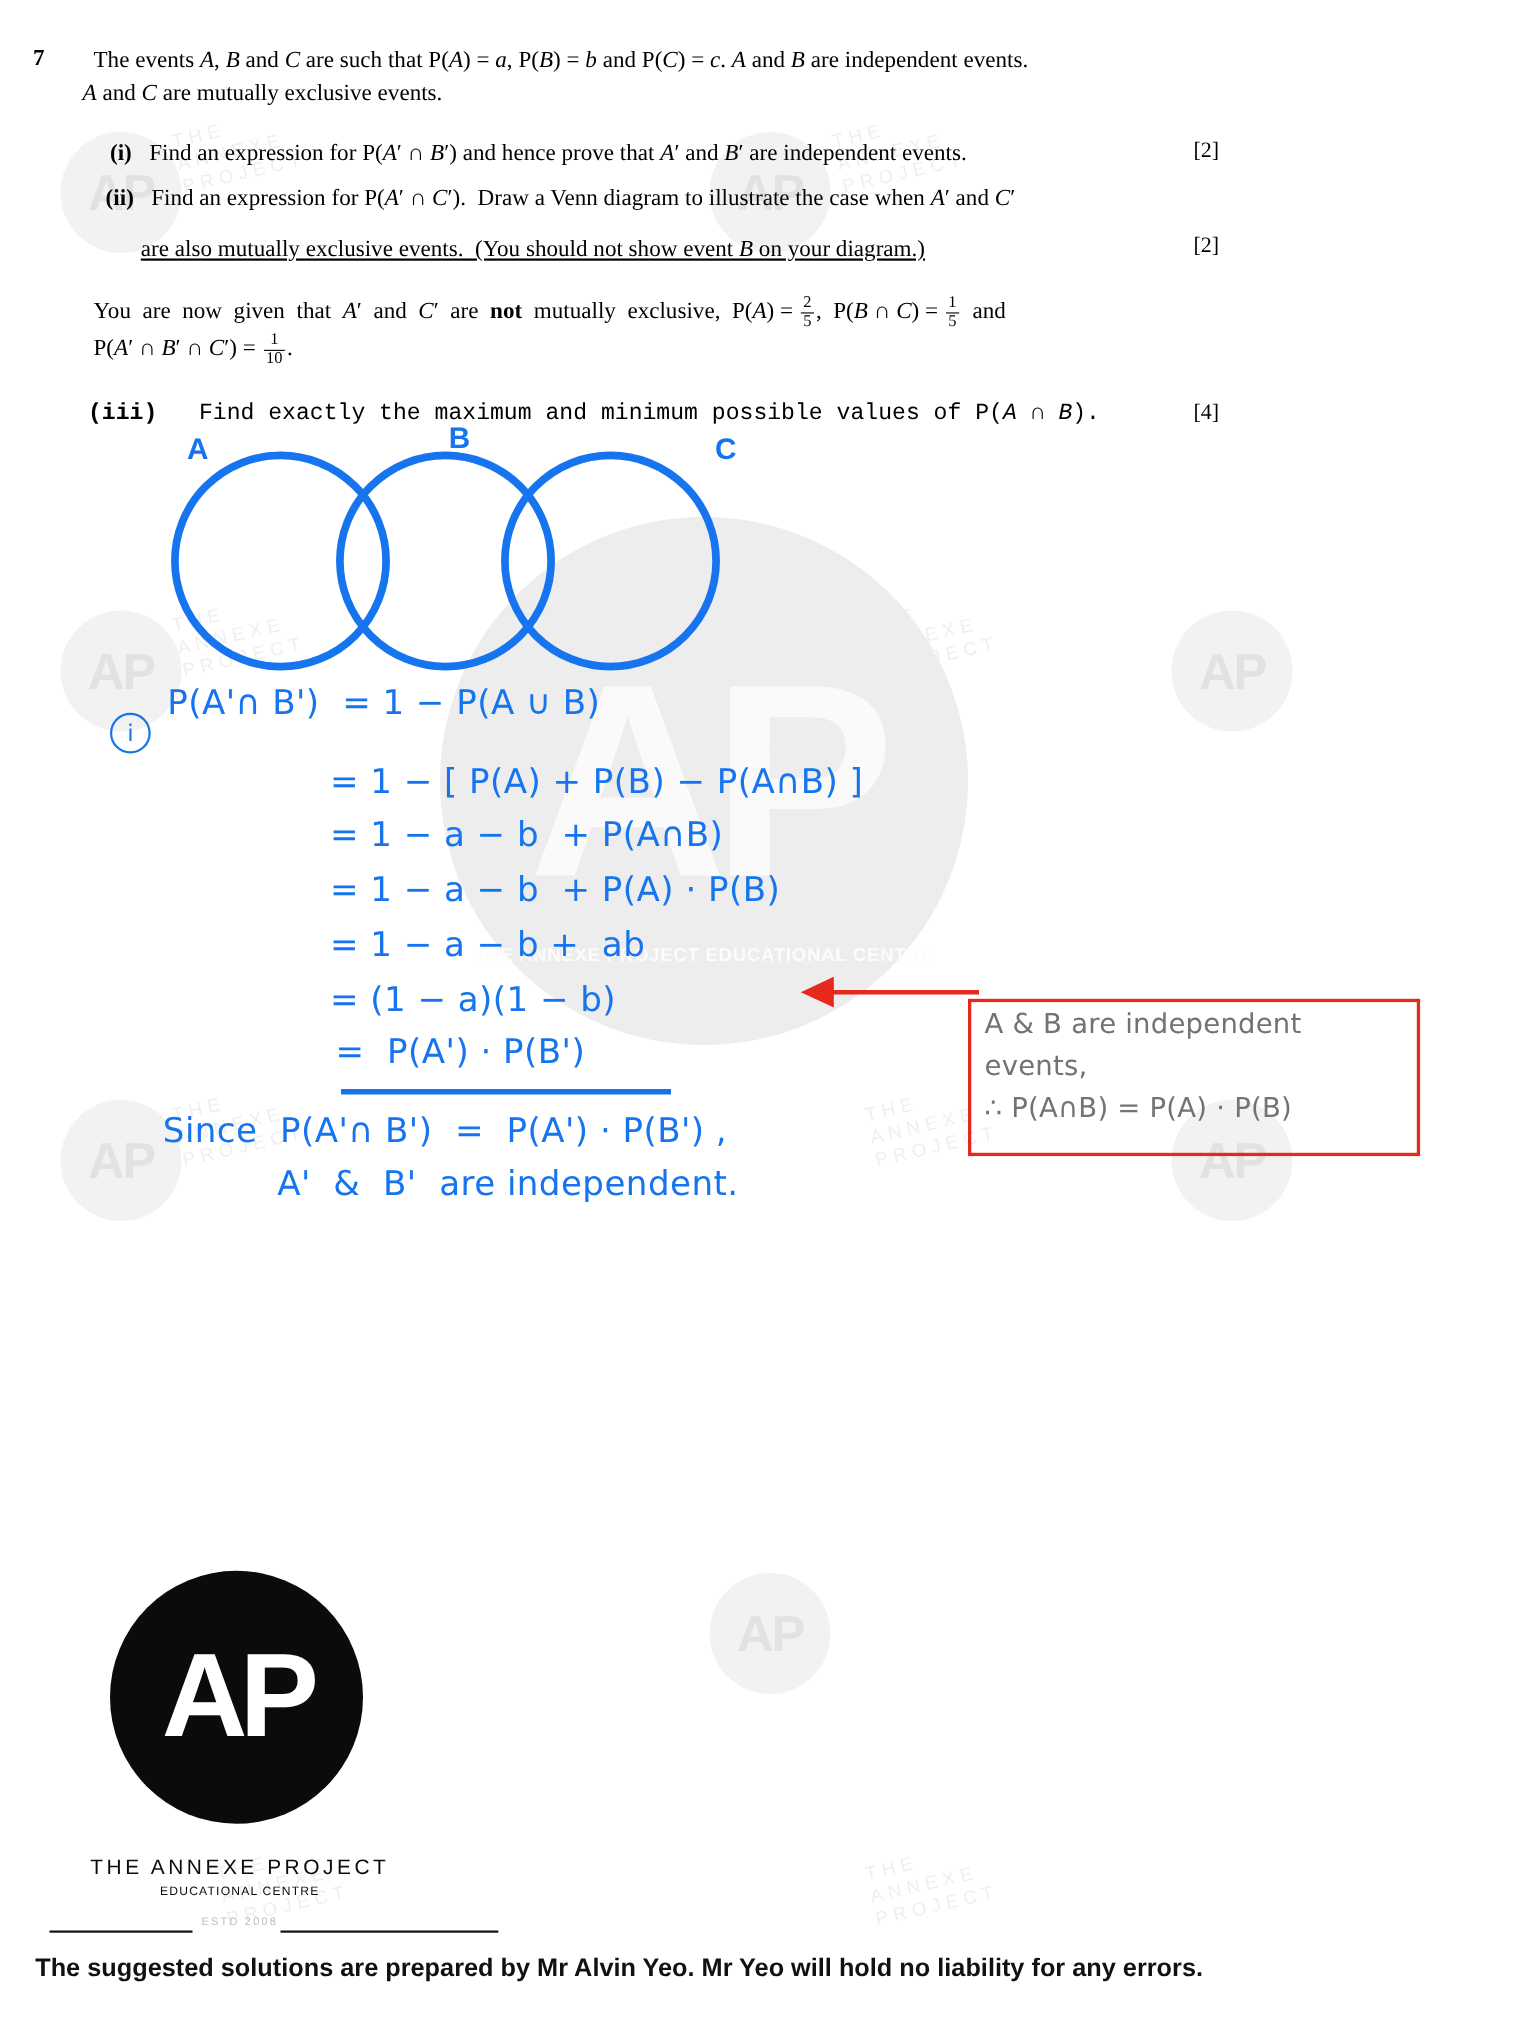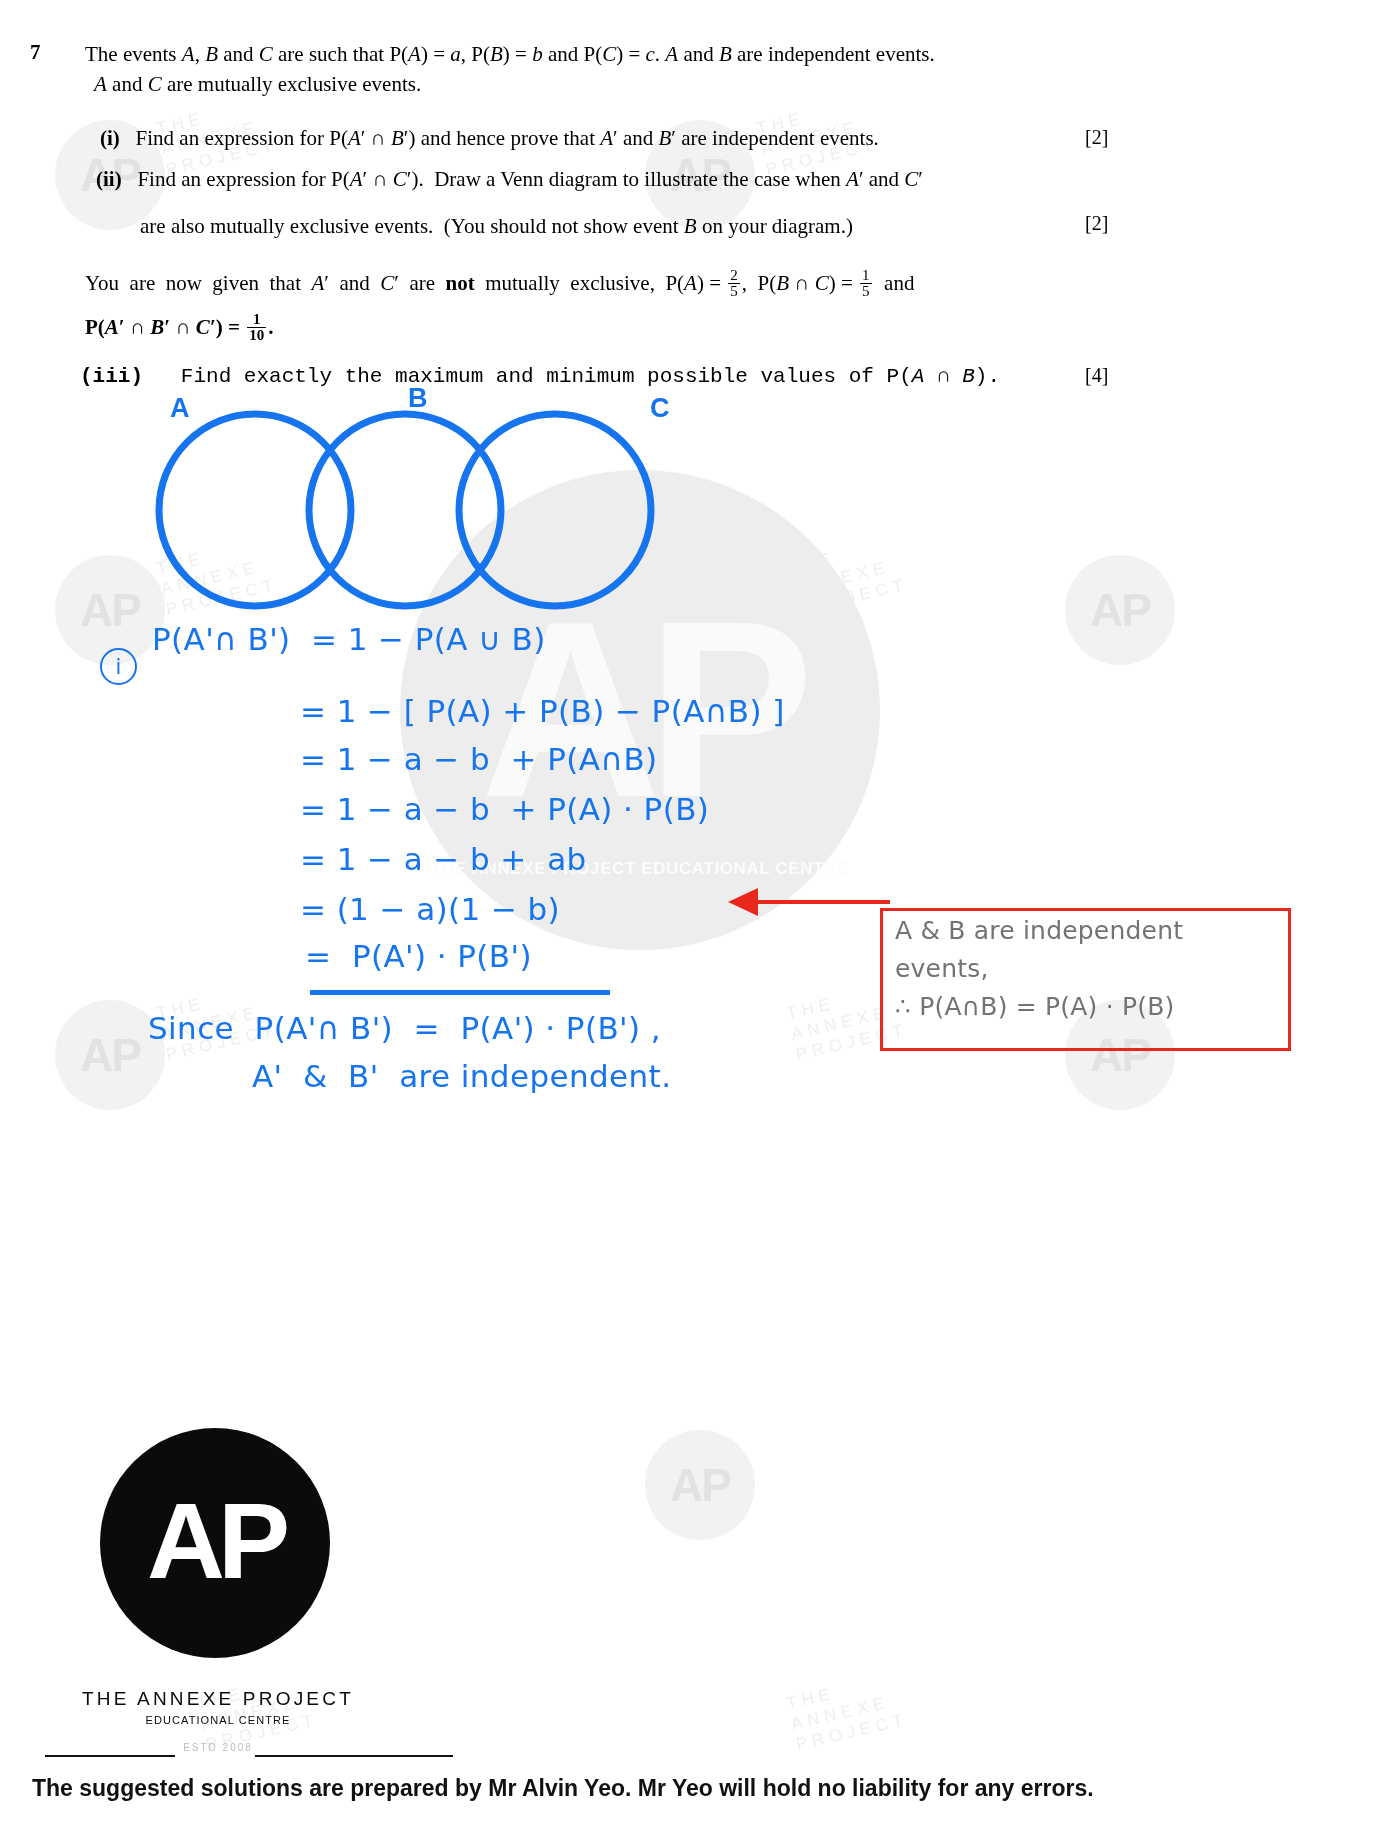--- a/index.html
+++ b/index.html
@@ -157,43 +157,43 @@
 ANNEXE
 PROJECT</div>
   </div>
 
   <div class="printed">
     <div class="qnum">7</div>
 
     <div class="qline" style="left:85px;top:40px;width:1080px;">
       The events <span class="it">A</span>, <span class="it">B</span> and <span class="it">C</span> are such that P(<span class="it">A</span>) = <span class="it">a</span>, P(<span class="it">B</span>) = <span class="it">b</span> and P(<span class="it">C</span>) = <span class="it">c</span>. <span class="it">A</span> and <span class="it">B</span> are independent events.
     </div>
-    <div class="qline" style="left:94px;top:70px;width:1080px;">
+    <div class="qline" style="left:75px;top:70px;width:1080px;">
       <span class="it">A</span> and <span class="it">C</span> are mutually exclusive events.
     </div>
 
     <div class="qline" style="left:100px;top:124px;width:1000px;">
       <span class="bd">(i)</span>
       &nbsp; Find an expression for P(<span class="it">A</span>′ ∩ <span class="it">B</span>′) and hence prove that <span class="it">A</span>′ and <span class="it">B</span>′ are independent events.
     </div>
     <div class="marks" style="left:1085px;top:126px;">[2]</div>
 
     <div class="qline" style="left:96px;top:165px;width:1010px;">
       <span class="bd">(ii)</span>
       &nbsp; Find an expression for P(<span class="it">A</span>′ ∩ <span class="it">C</span>′).&nbsp; Draw a Venn diagram to illustrate the case when <span class="it">A</span>′ and <span class="it">C</span>′
     </div>
-    <div class="qline" style="left:140px;top:212px;width:980px;">
+    <div class="qline" style="left:128px;top:212px;width:980px;text-decoration:underline;">
       are also mutually exclusive events.&nbsp; (You should not show event <span class="it">B</span> on your diagram.)
     </div>
     <div class="marks" style="left:1085px;top:212px;">[2]</div>
 
     <div class="qline" style="left:85px;top:268px;width:1060px;text-align:justify;">
       You&nbsp; are&nbsp; now&nbsp; given&nbsp; that&nbsp; <span class="it">A</span>′&nbsp; and&nbsp; <span class="it">C</span>′&nbsp; are&nbsp; <span class="bd">not</span>&nbsp; mutually&nbsp; exclusive,&nbsp; P(<span class="it">A</span>)&nbsp;=&nbsp;<span class="frac"><span class="num">2</span><span class="den">5</span></span>,&nbsp; P(<span class="it">B</span> ∩ <span class="it">C</span>)&nbsp;=&nbsp;<span class="frac"><span class="num">1</span><span class="den">5</span></span>&nbsp; and
     </div>
-    <div class="qline" style="left:85px;top:312px;width:700px;font-weight:bold;">
+    <div class="qline" style="left:85px;top:302px;width:700px;">
       P(<span class="it">A</span>′ ∩ <span class="it">B</span>′ ∩ <span class="it">C</span>′) = <span class="frac"><span class="num">1</span><span class="den">10</span></span>.
     </div>
 
     <div class="qline" style="left:80px;top:362px;width:1000px;font-family:Liberation Mono, monospace;">
       <span class="bd">(iii)</span>
       &nbsp; Find exactly the maximum and minimum possible values of P(<span class="it">A</span> ∩ <span class="it">B</span>).
     </div>
     <div class="marks" style="left:1085px;top:364px;">[4]</div>
   </div>
 

